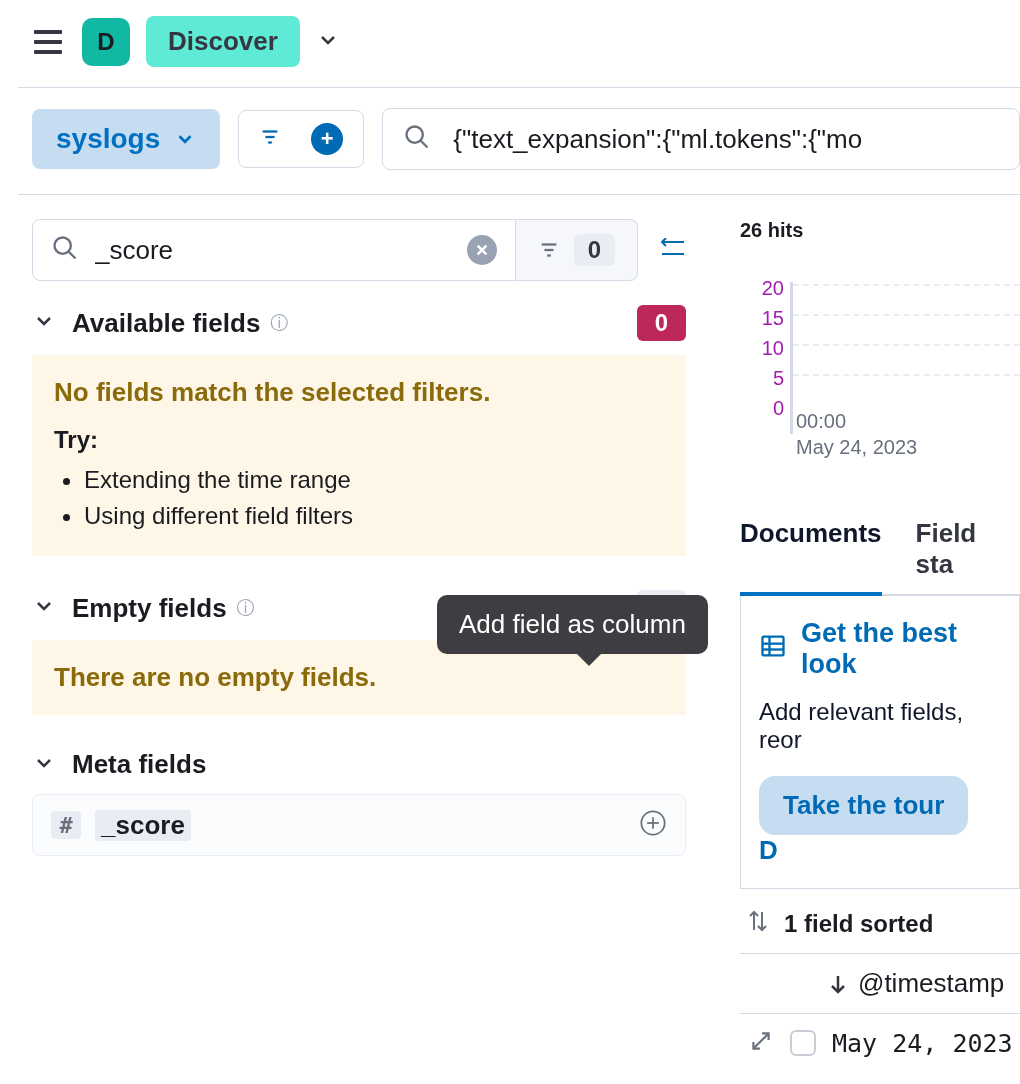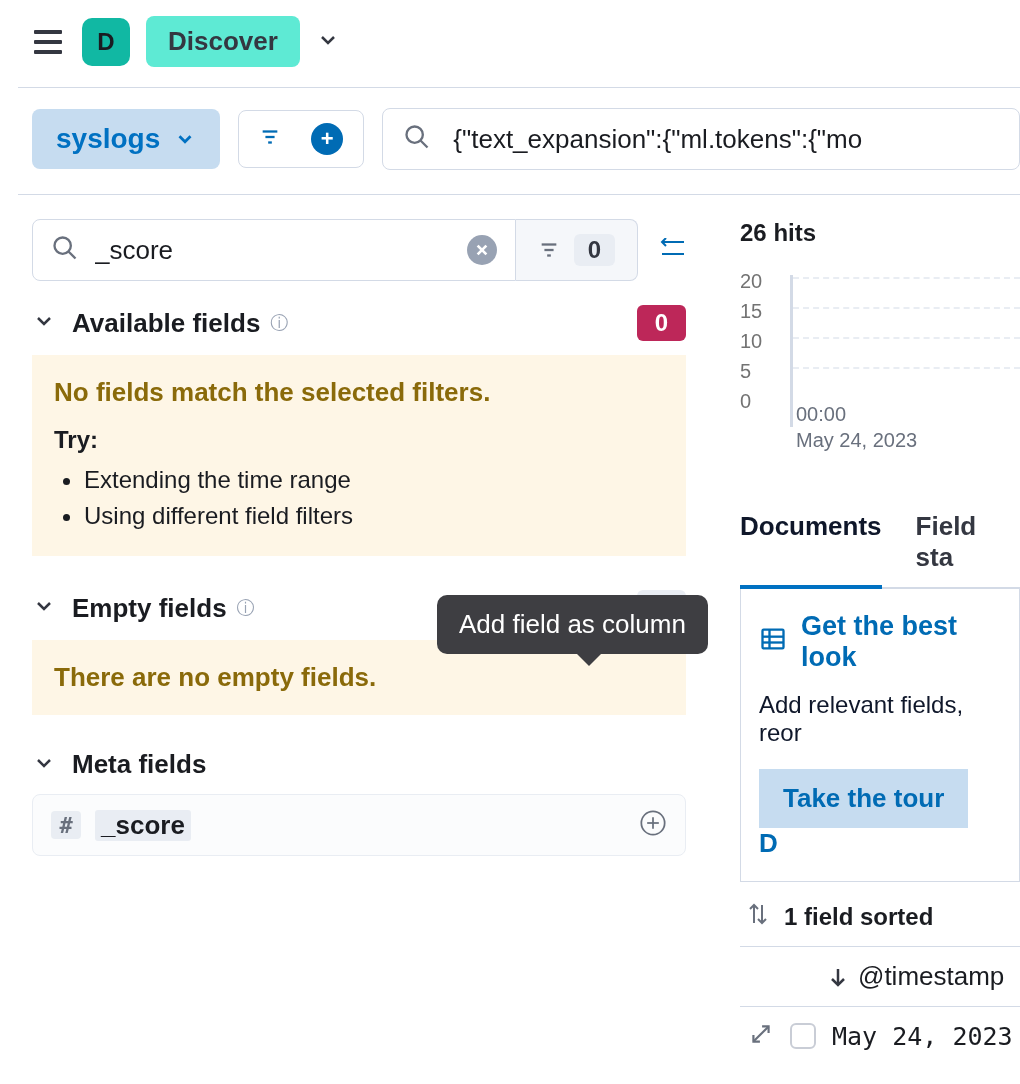--- a/index.html
+++ b/index.html
@@ -66,36 +66,36 @@
 .field-type-badge { background: #e9edf3; border-radius: 4px; width: 30px; height: 28px; display: flex; align-items: center; justify-content: center; font-family: monospace; font-size: 22px; font-weight: 700; color: #69707d; }
 .field-name { font-size: 26px; font-weight: 600; background: #e9edf3; padding: 0 6px; border-radius: 3px; }
 .field-item .spacer { flex: 1; }
 .add-btn svg { width: 28px; height: 28px; stroke: #69707d; fill: none; stroke-width: 1.5; }
 
 
 .tooltip { position: absolute; background: #3e3e42; color: #fff; font-size: 26px; padding: 14px 22px; border-radius: 10px; left: 437px; top: 595px; white-space: nowrap; }
 .tooltip::after { content: ""; position: absolute; bottom: -12px; left: 140px; border: 12px solid transparent; border-top-color: #3e3e42; border-bottom: none; }
 
 
-.hits-title { font-size: 24px; font-weight: 700; margin-bottom: 24px; }
+.hits-title { font-size: 20px; font-weight: 700; margin-bottom: 36px; }
 .hits-title .num { font-weight: 800; }
 .chart { position: relative; height: 200px; margin-bottom: 40px; }
 .y-ticks { position: absolute; left: 0; top: 0; display: flex; flex-direction: column; gap: 10px; }
-.y-tick { font-size: 20px; color: #737373; text-align: left; width: 44px; line-height: 1; }
+.y-tick { font-size: 20px; color: #a21caf; text-align: right; width: 44px; line-height: 1; }
 .chart-axis { position: absolute; left: 50px; top: 4px; bottom: 44px; width: 3px; background: #d3dae6; }
 .grid-line { position: absolute; left: 53px; right: 0; border-top: 2px dashed #e9edf3; }
 .x-label { position: absolute; left: 56px; top: 130px; font-size: 20px; color: #69707d; line-height: 1.3; }
 .tabs { display: flex; gap: 34px; border-bottom: 1px solid #d3dae6; }
 .tab { font-size: 26px; font-weight: 700; padding-bottom: 14px; color: #343741; }
 .tab.active { color: #0f172a; border-bottom: 4px solid #0071c2; margin-bottom: -2px; }
 .info-box { border: 1px solid #d3dae6; padding: 22px 18px 22px 18px; margin-top: 0; }
 .info-line1 { display: flex; align-items: center; gap: 14px; color: #006bb4; font-size: 27px; font-weight: 700; margin-bottom: 18px; }
 .table-icon svg { width: 28px; height: 28px; stroke: #006bb4; fill: none; }
 .info-line2 { font-size: 24px; color: #0f172a; margin-bottom: 22px; }
-.tour-btn { background: #c6dcf0; color: #006bb4; font-size: 26px; font-weight: 700; padding: 14px 24px; border-radius: 0; display: inline-block; margin-right: 20px; }
+.tour-btn { background: #c6dcf0; color: #006bb4; font-size: 26px; font-weight: 700; padding: 14px 24px; border-radius: 16px; display: inline-block; margin-right: 20px; }
 .dismiss-txt { font-size: 26px; font-weight: 700; color: #006bb4; }
 .sort-row { display: flex; align-items: center; gap: 16px; padding: 20px 0 14px 8px; font-size: 24px; font-weight: 600; border-bottom: 1px solid #d3dae6; }
 .sort-icon svg { width: 20px; height: 24px; stroke: #69707d; fill: none; }
 .th-row { display: flex; align-items: center; padding: 14px 0 14px 88px; border-bottom: 1px solid #d3dae6; font-size: 26px; font-weight: 400; gap: 10px; }
 .th-row svg { width: 20px; height: 20px; stroke: #343741; fill: none; }
 .data-row { display: flex; align-items: center; gap: 16px; padding: 14px 0 0 8px; }
 .expand-icon svg { width: 26px; height: 26px; stroke: #69707d; fill: none; }
 .checkbox { width: 26px; height: 26px; border: 2px solid #c9cdd6; border-radius: 6px; }
 .cell-ts { font-family: "SFMono-Regular", Consolas, monospace; font-size: 25px; }
 </style>

